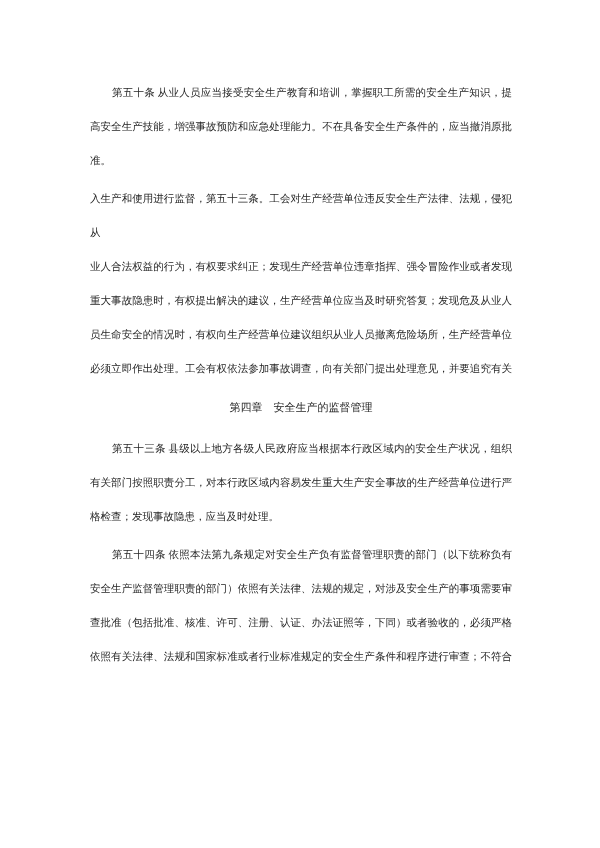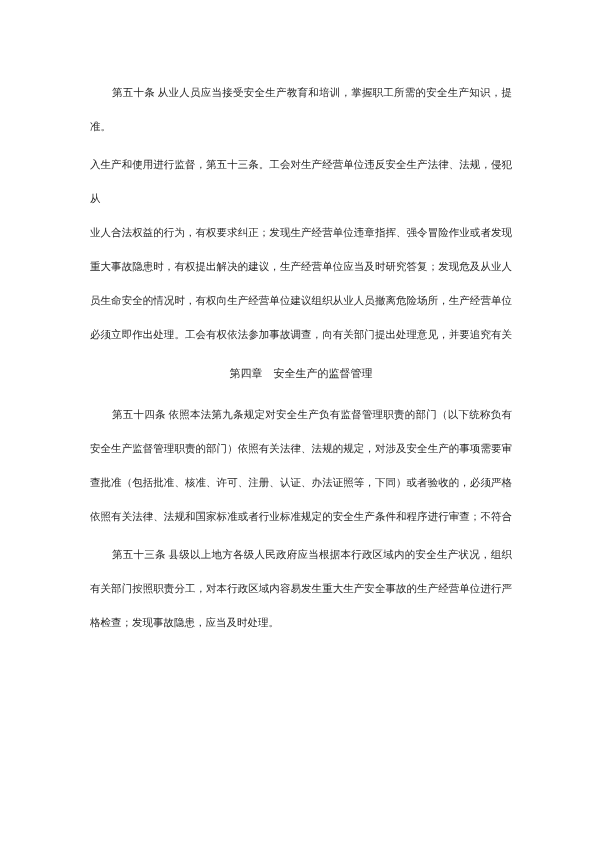--- a/index.html
+++ b/index.html
@@ -46,43 +46,44 @@
   }
 </style>
 </head>
 <body>
 
 <div class="page">
   <div class="content">
 
     <div class="para">
       <div class="line first">第五十条 从业人员应当接受安全生产教育和培训，掌握职工所需的安全生产知识，提</div>
+      <div class="line">高安全生产技能，增强事故预防和应急处理能力。不在具备安全生产条件的，应当撤消原批</div>
       <div class="line last">准。</div>
     </div>
 
     <div class="para">
     </div>
 
     <div class="para">
       <div class="line">入生产和使用进行监督，第五十三条。工会对生产经营单位违反安全生产法律、法规，侵犯从</div>
       <div class="line">业人合法权益的行为，有权要求纠正；发现生产经营单位违章指挥、强令冒险作业或者发现</div>
       <div class="line">重大事故隐患时，有权提出解决的建议，生产经营单位应当及时研究答复；发现危及从业人</div>
       <div class="line">员生命安全的情况时，有权向生产经营单位建议组织从业人员撤离危险场所，生产经营单位</div>
       <div class="line">必须立即作出处理。工会有权依法参加事故调查，向有关部门提出处理意见，并要追究有关</div>
     </div>
 
     <div class="heading">第四章　安全生产的监督管理</div>
 
     <div class="para">
+      <div class="line first">第五十三条 县级以上地方各级人民政府应当根据本行政区域内的安全生产状况，组织</div>
+      <div class="line">有关部门按照职责分工，对本行政区域内容易发生重大生产安全事故的生产经营单位进行严</div>
+      <div class="line last">格检查；发现事故隐患，应当及时处理。</div>
+    </div>
+
+    <div class="para">
       <div class="line first">第五十四条 依照本法第九条规定对安全生产负有监督管理职责的部门（以下统称负有</div>
       <div class="line">安全生产监督管理职责的部门）依照有关法律、法规的规定，对涉及安全生产的事项需要审</div>
       <div class="line">查批准（包括批准、核准、许可、注册、认证、办法证照等，下同）或者验收的，必须严格</div>
       <div class="line">依照有关法律、法规和国家标准或者行业标准规定的安全生产条件和程序进行审查；不符合</div>
     </div>
 
-    <div class="para">
-      <div class="line first">第五十三条 县级以上地方各级人民政府应当根据本行政区域内的安全生产状况，组织</div>
-      <div class="line">有关部门按照职责分工，对本行政区域内容易发生重大生产安全事故的生产经营单位进行严</div>
-      <div class="line last">格检查；发现事故隐患，应当及时处理。</div>
-    </div>
-
   </div>
 </div>
 
 </body></html>

